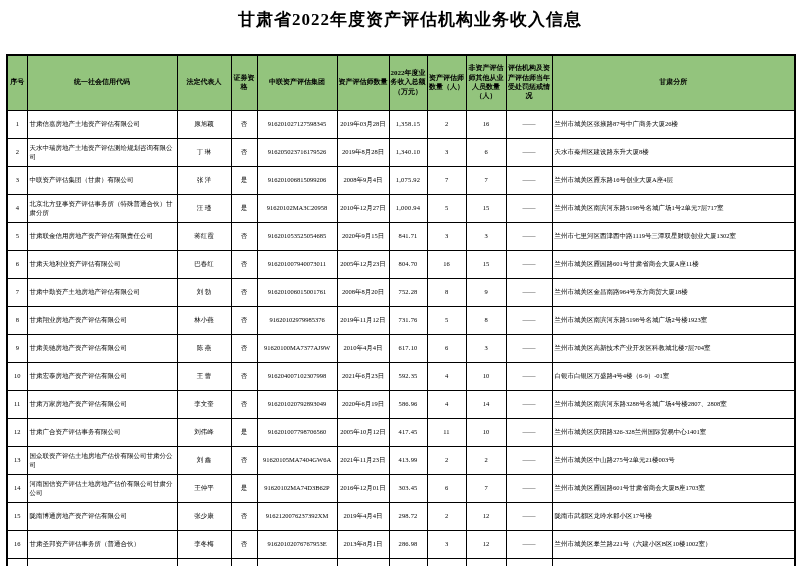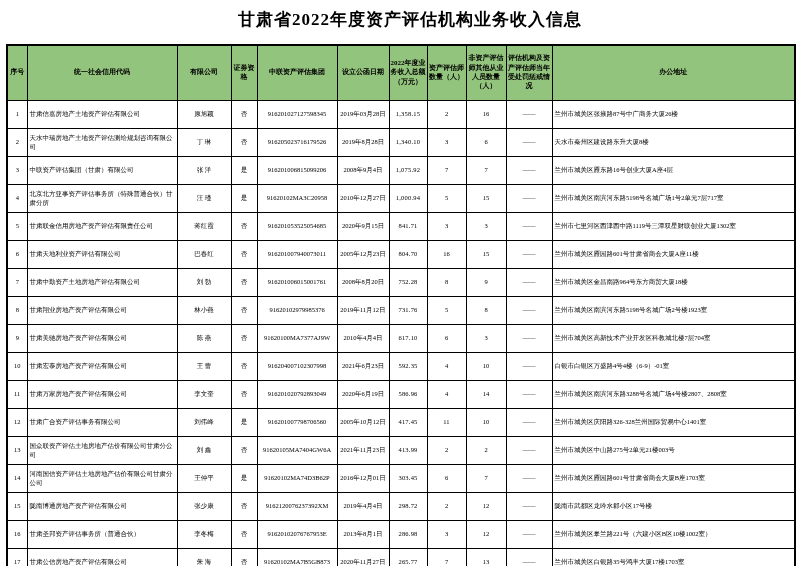--- a/index.html
+++ b/index.html
@@ -4,21 +4,21 @@
 <style>
   html,body{margin:0;padding:0;}
   body{
     width:800px;height:566px;background:#ffffff;overflow:hidden;
     font-family:"Liberation Serif","DejaVu Serif",serif;color:#000;
     -webkit-font-smoothing:antialiased;
   }
   .doc{width:800px;height:566px;box-sizing:border-box;padding-top:6px;}
   .doc-title{
     text-align:center;font-size:17px;font-weight:bold;letter-spacing:1px;
-    margin:2px 0 13px 0;color:#000;padding-left:20px;
+    margin:2px 0 23px 0;color:#000;padding-left:20px;
   }
   table.report{
     border-collapse:collapse;table-layout:fixed;
     width:788px;margin-left:6px;border:2px solid #000;
   }
   table.report th{
     background:#93c47d;border:1px solid #000;
     font-size:7px;font-weight:bold;text-align:center;vertical-align:middle;
     padding:1px;height:52px;line-height:1.35;word-break:break-all;
   }
@@ -47,29 +47,29 @@
         <col style="width: 38px;">
         <col style="width: 39px;">
         <col style="width: 40px;">
         <col style="width: 46px;">
         <col style="width: 243px;">
       </colgroup>
     <thead>
         <tr>
           <th>序号</th>
           <th>统一社会信用代码</th>
-          <th>有限公司</th>
+          <th>法定代表人</th>
           <th>证券资格</th>
           <th>中联资产评估集团</th>
-          <th>设立公函日期</th>
+          <th>资产评估师数量</th>
           <th>2022年度业务收入总额（万元）</th>
           <th>资产评估师数量（人）</th>
           <th>非资产评估师其他从业人员数量（人）</th>
           <th>评估机构及资产评估师当年受处罚惩戒情况</th>
-          <th>办公地址</th>
+          <th>甘肃分所</th>
         </tr>
       </thead>
     <tbody>
         <tr>
           <td class="col-no">1</td>
           <td class="col-name">甘肃信嘉房地产土地资产评估有限公司</td>
           <td class="col-rep">原旭颖</td>
           <td class="col-sec">否</td>
           <td class="col-code">916201027127598345</td>
           <td class="col-date">2019年03月28日</td>

